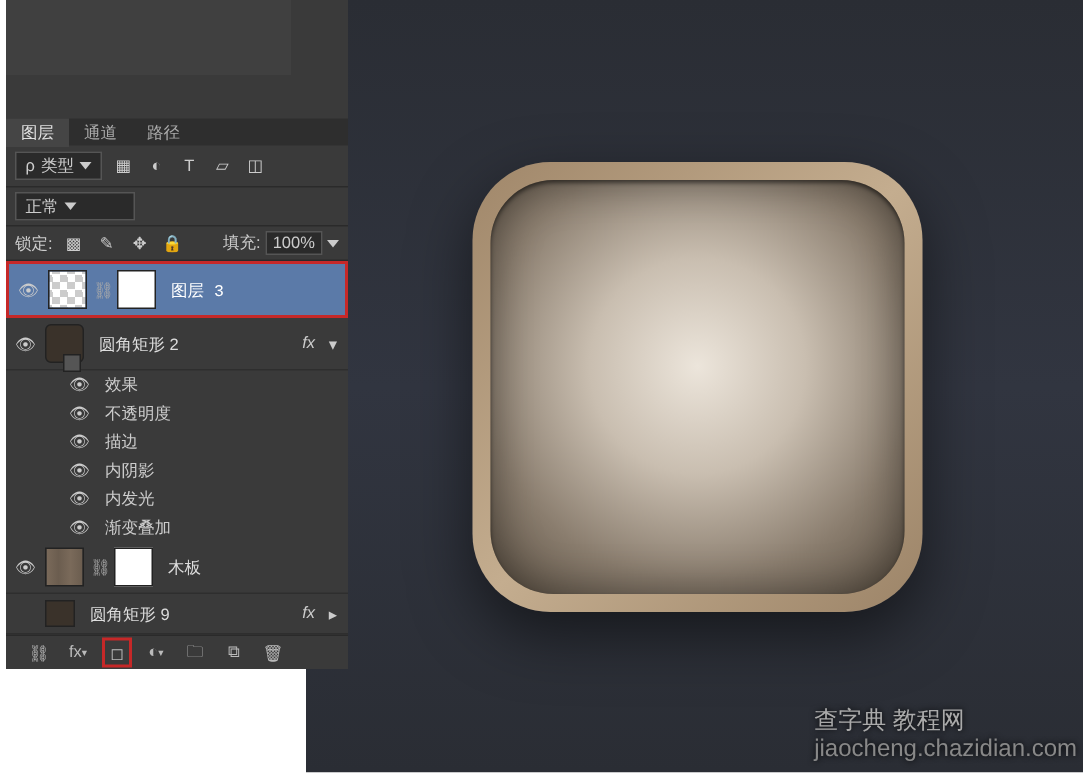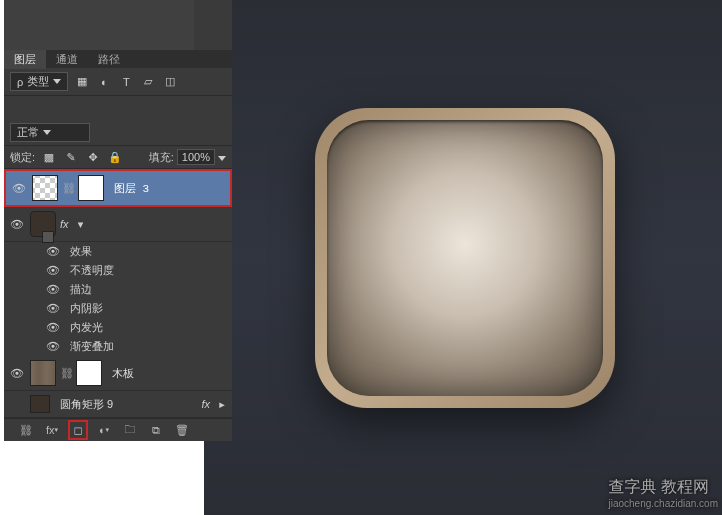--- a/index.html
+++ b/index.html
@@ -2,27 +2,27 @@
 <html><head>
 <meta charset="utf-8">
 <style>
 * { margin: 0; padding: 0; box-sizing: border-box; font-family: "Microsoft YaHei", sans-serif; }
 body { width: 722px; height: 515px; background: #fff; position: relative; overflow: hidden; }
 .canvas-area { position: absolute; left: 204px; top: 0; width: 522px; height: 515px; background: linear-gradient(180deg, #2a2d34 0%, #313540 50%, #2a2d34 100%); display: flex; align-items: center; justify-content: center; }
 .icon-artwork { width: 300px; height: 300px; border-radius: 52px; background: linear-gradient(135deg, #a0876a, #c4ad8f, #9c8468); position: relative; box-shadow: 0 15px 40px rgba(0,0,0,0.5); padding: 12px; }
 .icon-inner { width: 100%; height: 100%; border-radius: 42px; background: radial-gradient(circle at 50% 45%, #ece5db 0%, #c9beb0 35%, #8a7d6e 70%, #5a4f42 100%); box-shadow: inset 0 0 30px rgba(0,0,0,0.4), inset 0 2px 3px rgba(0,0,0,0.5); }
 .panel { position: absolute; left: 4px; top: 0; width: 228px; background: #3a3a3a; color: #ccc; font-size: 11px; }
 .panel-top { width: 190px; height: 50px; background: #404040; }
-.tabs { display: flex; background: #2e2e2e; height: 18px; align-items: center; }
+.tabs { display: flex; background: #2e2e2e; height: 18px; align-items: center; margin-top: 29px; }
 .tab { padding: 2px 10px; color: #aaa; cursor: pointer; }
 .tab.active { background: #454545; color: #e0e0e0; }
 .filter-row { display: flex; align-items: center; padding: 4px 6px; gap: 6px; border-bottom: 1px solid #2a2a2a; }
 .dropdown { background: #2a2a2a; border: 1px solid #555; padding: 1px 6px; display: flex; align-items: center; gap: 4px; }
 .icon-btn { width: 16px; height: 16px; display: flex; align-items: center; justify-content: center; color: #ccc; cursor: pointer; }
-.opacity-row { display: flex; align-items: center; justify-content: space-between; padding: 3px 6px; border-bottom: 1px solid #2a2a2a; margin-top: 24px; }
+.opacity-row { display: flex; align-items: center; justify-content: space-between; padding: 3px 6px; border-bottom: 1px solid #2a2a2a; }
 .val-box { background: #2a2a2a; border: 1px solid #555; padding: 1px 4px; min-width: 34px; text-align: right; display: inline-block; }
 .lock-row { display: flex; align-items: flex-end; justify-content: space-between; padding: 3px 6px; border-bottom: 1px solid #2a2a2a; }
 .lock-icons { display: flex; gap: 6px; align-items: center; }
 .layers { background: #3a3a3a; }
 .layer-row { display: flex; align-items: center; padding: 4px 4px; border-bottom: 1px solid #2e2e2e; min-height: 30px; position: relative; }
 .layer-row.selected { background: #5b7aa8; border: 2px solid #c62828; }
 .layer-row.selected .layer-name { color: #fff; font-family: Liberation Mono, monospace; }
 .eye { width: 18px; display: flex; justify-content: center; color: #ccc; cursor: pointer; }
 .thumb { width: 26px; height: 26px; background: #888; margin: 0 4px; border: 1px solid #222; flex-shrink: 0; }
 .thumb.checker { background: repeating-conic-gradient(#ccc 0% 25%, #fff 0% 50%) 50% / 10px 10px; }
@@ -34,21 +34,21 @@
 .layer-name { flex: 1; padding-left: 6px; color: #ddd; }
 .fx-label { color: #ccc; font-style: italic; padding-right: 6px; }
 .chev { width: 12px; text-align: center; color: #ccc; }
 .sub-row { display: flex; align-items: center; padding: 2px 4px 2px 40px; min-height: 18px; }
 .sub-row .eye { width: 18px; }
 .sub-name { padding-left: 8px; color: #ccc; }
 .bottom-bar { display: flex; align-items: center; justify-content: flex-start; gap: 10px; padding: 3px 14px; background: #3a3a3a; border-top: 1px solid #2a2a2a; }
 .bb-icon { width: 16px; height: 16px; display: flex; align-items: center; justify-content: center; color: #bbb; cursor: pointer; }
 .bb-icon.hl { outline: 2px solid #c62828; }
 .watermark { position: absolute; right: 8px; bottom: 6px; color: #aaa; font-size: 16px; text-shadow: 0 0 4px #000; }
-.watermark small { font-size: 10px; display: block; text-align: right; color: #888; }
+.watermark small { font-size: 16px; display: block; text-align: right; color: #888; }
 .triangle-down { width: 0; height: 0; border-left: 4px solid transparent; border-right: 4px solid transparent; border-top: 5px solid #ccc; display: inline-block; }
 .corner-thumb { position: absolute; left: 38px; bottom: -2px; width: 12px; height: 12px; border: 1px solid #222; background: #555; }
 </style>
 </head>
 <body>
 
 <div class="canvas-area">
   <div class="icon-artwork">
     <div class="icon-inner"></div>
   </div>
@@ -108,20 +108,21 @@
       <div class="thumb checker"></div>
       <div class="link-ic">⛓</div>
       <div class="thumb mask"></div>
       <div class="layer-name">图层 3</div>
     </div>
 
     <div class="layer-row" style="position:relative">
       <div class="eye">👁</div>
       <div class="thumb shape"></div>
       <div class="corner-thumb"></div>
+      <div class="layer-name">圆角矩形 2</div>
       <div class="fx-label">fx</div>
       <div class="chev">▾</div>
     </div>
 
     <div class="sub-row">
       <div class="eye">👁</div>
       <div class="sub-name">效果</div>
     </div>
     <div class="sub-row">
       <div class="eye">👁</div>

